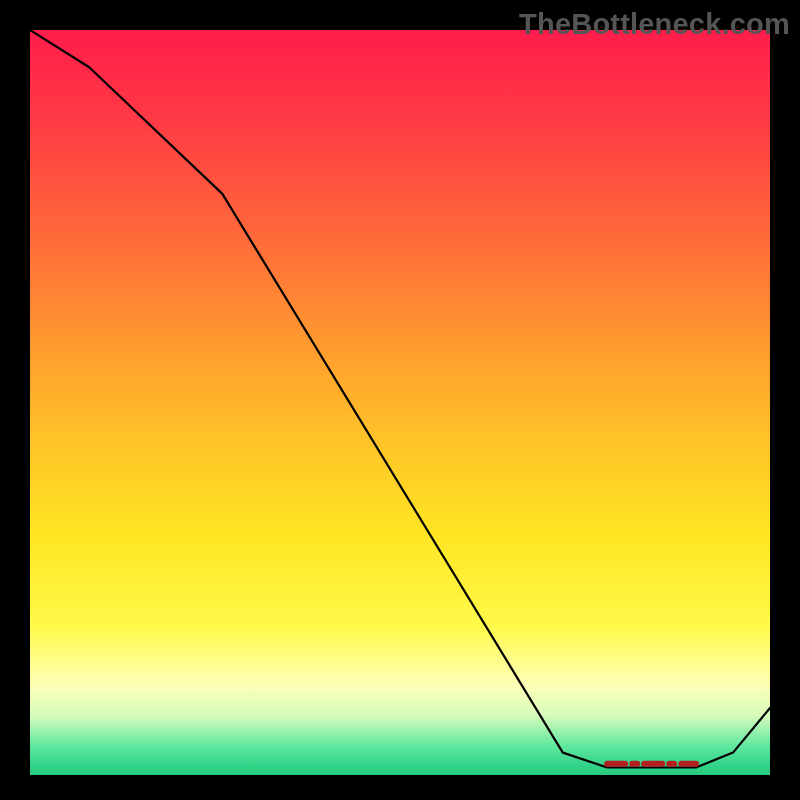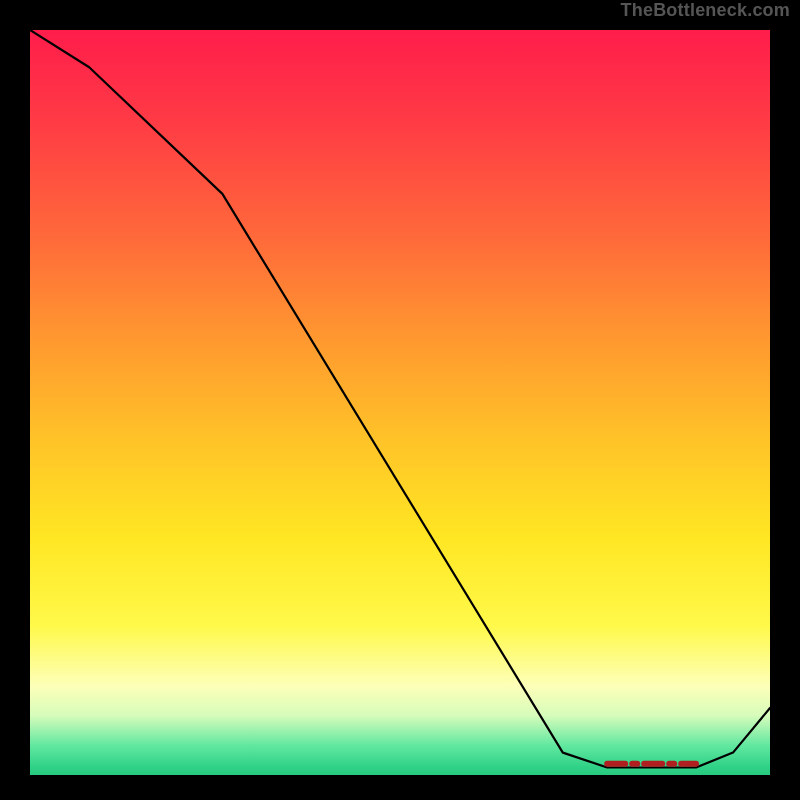--- a/index.html
+++ b/index.html
@@ -12,24 +12,24 @@
     font-family: Arial, Helvetica, sans-serif;
   }
   .frame {
     position: relative;
     width: 800px;
     height: 800px;
     background: #000;
   }
   .watermark {
     position: absolute;
-    top: 0;
+    top: 8px;
     right: 10px;
     color: #555;
-    font-size: 18px;
+    font-size: 29px;
     font-weight: bold;
     z-index: 5;
     letter-spacing: 0.2px;
   }
   .plot-area {
     position: absolute;
     left: 30px;
     top: 30px;
     width: 740px;
     height: 745px;

